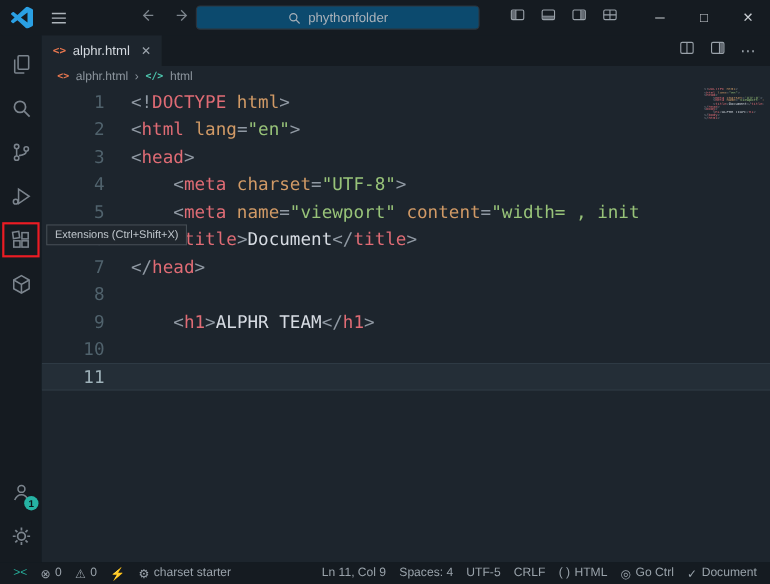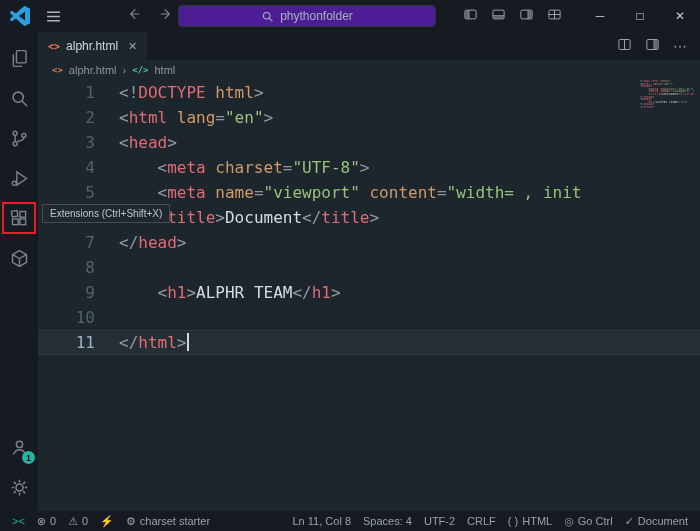--- a/index.html
+++ b/index.html
@@ -5,21 +5,21 @@
   * { margin:0; padding:0; box-sizing:border-box; }
   html,body { width:700px; height:531px; overflow:hidden; }
   body { font-family:"Liberation Sans", sans-serif; background:#1d252d; color:#c8cdd3; position:relative; }
 
   
   .titlebar { height:32px; background:#151b21; display:flex; align-items:center; padding-left:10px; position:relative; }
   .tb-logo { width:20px; height:20px; display:flex; align-items:center; justify-content:center; margin-right:12px; }
   .tb-menu { color:#aeb5bc; width:22px; display:flex; align-items:center; justify-content:center; }
   .tb-nav { display:flex; gap:16px; margin-left:62px; color:#7e868e; }
   .tb-nav svg { width:16px; height:16px; }
-  .searchbox { position:absolute; left:178px; top:5px; width:258px; height:22px; background:#4c1d95; border:1px solid #2d353d; border-radius:4px; display:flex; align-items:center; justify-content:center; gap:6px; color:#a9b1b9; font-size:12px; }
+  .searchbox { position:absolute; left:178px; top:5px; width:258px; height:22px; background:#0c4a6e; border:1px solid #2d353d; border-radius:4px; display:flex; align-items:center; justify-content:center; gap:6px; color:#a9b1b9; font-size:12px; }
   .searchbox svg { width:13px; height:13px; }
   .tb-right { margin-left:auto; display:flex; align-items:center; }
   .tb-layouts { display:flex; gap:13px; margin-right:18px; color:#9aa2aa; }
   .tb-layouts svg { width:15px; height:15px; }
   .win-btn { width:40px; height:32px; display:flex; align-items:center; justify-content:center; color:#c9ced3; font-size:12px; }
 
   
   .main { display:flex; height:479px; }
   .activitybar { width:38px; background:#151b21; display:flex; flex-direction:column; align-items:center; padding-top:6px; }
   .ab-item { width:38px; height:40px; display:flex; align-items:center; justify-content:center; color:#7b848d; position:relative; flex:none; }
@@ -212,21 +212,21 @@
           <div class="code-line"><span class="line-num">1</span><span class="line-content"><span style="color: rgb(144, 153, 163);">&lt;!</span><span style="color: rgb(224, 108, 117);">DOCTYPE</span><span style="color: rgb(209, 154, 102);"> html</span><span style="color: rgb(144, 153, 163);">&gt;</span></span></div>
           <div class="code-line"><span class="line-num">2</span><span class="line-content"><span style="color: rgb(144, 153, 163);">&lt;</span><span style="color: rgb(224, 108, 117);">html</span><span style="color: rgb(209, 154, 102);"> lang</span><span style="color: rgb(144, 153, 163);">=</span><span style="color: rgb(152, 195, 121);">"en"</span><span style="color: rgb(144, 153, 163);">&gt;</span></span></div>
           <div class="code-line"><span class="line-num">3</span><span class="line-content"><span style="color: rgb(144, 153, 163);">&lt;</span><span style="color: rgb(224, 108, 117);">head</span><span style="color: rgb(144, 153, 163);">&gt;</span></span></div>
           <div class="code-line"><span class="line-num">4</span><span class="line-content">    <span style="color: rgb(144, 153, 163);">&lt;</span><span style="color: rgb(224, 108, 117);">meta</span><span style="color: rgb(209, 154, 102);"> charset</span><span style="color: rgb(144, 153, 163);">=</span><span style="color: rgb(152, 195, 121);">"UTF-8"</span><span style="color: rgb(144, 153, 163);">&gt;</span></span></div>
           <div class="code-line"><span class="line-num">5</span><span class="line-content">    <span style="color: rgb(144, 153, 163);">&lt;</span><span style="color: rgb(224, 108, 117);">meta</span><span style="color: rgb(209, 154, 102);"> name</span><span style="color: rgb(144, 153, 163);">=</span><span style="color: rgb(152, 195, 121);">"viewport"</span><span style="color: rgb(209, 154, 102);"> content</span><span style="color: rgb(144, 153, 163);">=</span><span style="color: rgb(152, 195, 121);">"width= , init</span></span></div>
           <div class="code-line"><span class="line-num">6</span><span class="line-content">    <span style="color: rgb(144, 153, 163);">&lt;</span><span style="color: rgb(224, 108, 117);">title</span><span style="color: rgb(144, 153, 163);">&gt;</span><span style="color: rgb(215, 220, 227);">Document</span><span style="color: rgb(144, 153, 163);">&lt;/</span><span style="color: rgb(224, 108, 117);">title</span><span style="color: rgb(144, 153, 163);">&gt;</span></span></div>
           <div class="code-line"><span class="line-num">7</span><span class="line-content"><span style="color: rgb(144, 153, 163);">&lt;/</span><span style="color: rgb(224, 108, 117);">head</span><span style="color: rgb(144, 153, 163);">&gt;</span></span></div>
           <div class="code-line"><span class="line-num">8</span></div>
           <div class="code-line"><span class="line-num">9</span><span class="line-content">    <span style="color: rgb(144, 153, 163);">&lt;</span><span style="color: rgb(224, 108, 117);">h1</span><span style="color: rgb(144, 153, 163);">&gt;</span><span style="color: rgb(215, 220, 227);">ALPHR TEAM</span><span style="color: rgb(144, 153, 163);">&lt;/</span><span style="color: rgb(224, 108, 117);">h1</span><span style="color: rgb(144, 153, 163);">&gt;</span></span></div>
           <div class="code-line"><span class="line-num">10</span></div>
-          <div class="code-line active"><span class="line-num">11</span><span class="line-content"><span style="color: rgb(144, 153, 163);">&lt;/</span><span style="color: rgb(224, 108, 117);">html</span><span style="color: rgb(144, 153, 163);">&gt;</span><span class="cursor"></span></span></div>
+          <div class="code-line active"><span class="line-num">11</span></div>
         </div>
       <div class="minimap" id="minimap"><div class="mini-line"><span style="color: rgb(144, 153, 163);">&lt;!</span><span style="color: rgb(224, 108, 117);">DOCTYPE</span><span style="color: rgb(209, 154, 102);"> html</span><span style="color: rgb(144, 153, 163);">&gt;</span></div><div class="mini-line"><span style="color: rgb(144, 153, 163);">&lt;</span><span style="color: rgb(224, 108, 117);">html</span><span style="color: rgb(209, 154, 102);"> lang</span><span style="color: rgb(144, 153, 163);">=</span><span style="color: rgb(152, 195, 121);">"en"</span><span style="color: rgb(144, 153, 163);">&gt;</span></div><div class="mini-line"><span style="color: rgb(144, 153, 163);">&lt;</span><span style="color: rgb(224, 108, 117);">head</span><span style="color: rgb(144, 153, 163);">&gt;</span></div><div class="mini-line">    <span style="color: rgb(144, 153, 163);">&lt;</span><span style="color: rgb(224, 108, 117);">meta</span><span style="color: rgb(209, 154, 102);"> charset</span><span style="color: rgb(144, 153, 163);">=</span><span style="color: rgb(152, 195, 121);">"UTF-8"</span><span style="color: rgb(144, 153, 163);">&gt;</span></div><div class="mini-line">    <span style="color: rgb(144, 153, 163);">&lt;</span><span style="color: rgb(224, 108, 117);">meta</span><span style="color: rgb(209, 154, 102);"> name</span><span style="color: rgb(144, 153, 163);">=</span><span style="color: rgb(152, 195, 121);">"viewport"</span><span style="color: rgb(209, 154, 102);"> content</span></div><div class="mini-line">    <span style="color: rgb(144, 153, 163);">&lt;</span><span style="color: rgb(224, 108, 117);">title</span><span style="color: rgb(144, 153, 163);">&gt;</span><span style="color: rgb(215, 220, 227);">Document</span><span style="color: rgb(144, 153, 163);">&lt;/</span><span style="color: rgb(224, 108, 117);">title</span><span style="color: rgb(144, 153, 163);">&gt;</span></div><div class="mini-line"><span style="color: rgb(144, 153, 163);">&lt;/</span><span style="color: rgb(224, 108, 117);">head</span><span style="color: rgb(144, 153, 163);">&gt;</span></div><div class="mini-line"><span style="color: rgb(144, 153, 163);">&lt;</span><span style="color: rgb(224, 108, 117);">body</span><span style="color: rgb(144, 153, 163);">&gt;</span></div><div class="mini-line">    <span style="color: rgb(144, 153, 163);">&lt;</span><span style="color: rgb(224, 108, 117);">h1</span><span style="color: rgb(144, 153, 163);">&gt;</span><span style="color: rgb(215, 220, 227);">ALPHR TEAM</span><span style="color: rgb(144, 153, 163);">&lt;/</span><span style="color: rgb(224, 108, 117);">h1</span><span style="color: rgb(144, 153, 163);">&gt;</span></div><div class="mini-line"><span style="color: rgb(144, 153, 163);">&lt;/</span><span style="color: rgb(224, 108, 117);">body</span><span style="color: rgb(144, 153, 163);">&gt;</span></div><div class="mini-line"><span style="color: rgb(144, 153, 163);">&lt;/</span><span style="color: rgb(224, 108, 117);">html</span><span style="color: rgb(144, 153, 163);">&gt;</span></div></div>
     </div>
   </div>
 </div>
 
 <div class="statusbar">
   <div class="sb-group" id="sb-left">
       <div class="sb-item" style="color: rgb(39, 176, 156);">
         <span class="sb-ico">&gt;&lt;</span>
@@ -242,27 +242,27 @@
       <div class="sb-item">
         <span class="sb-ico">⚡</span>
       </div>
       <div class="sb-item">
         <span class="sb-ico">⚙</span>
         <span>charset starter</span>
       </div>
     </div>
   <div class="sb-group sb-right" id="sb-right">
       <div class="sb-item">
-        <span>Ln 11, Col 8</span>
+        <span>Ln 11, Col 9</span>
       </div>
       <div class="sb-item">
         <span>Spaces: 4</span>
       </div>
       <div class="sb-item">
-        <span>UTF-2</span>
+        <span>UTF-5</span>
       </div>
       <div class="sb-item">
         <span>CRLF</span>
       </div>
       <div class="sb-item">
         <span class="sb-ico">( )</span>
         <span>HTML</span>
       </div>
       <div class="sb-item">
         <span class="sb-ico">◎</span>

